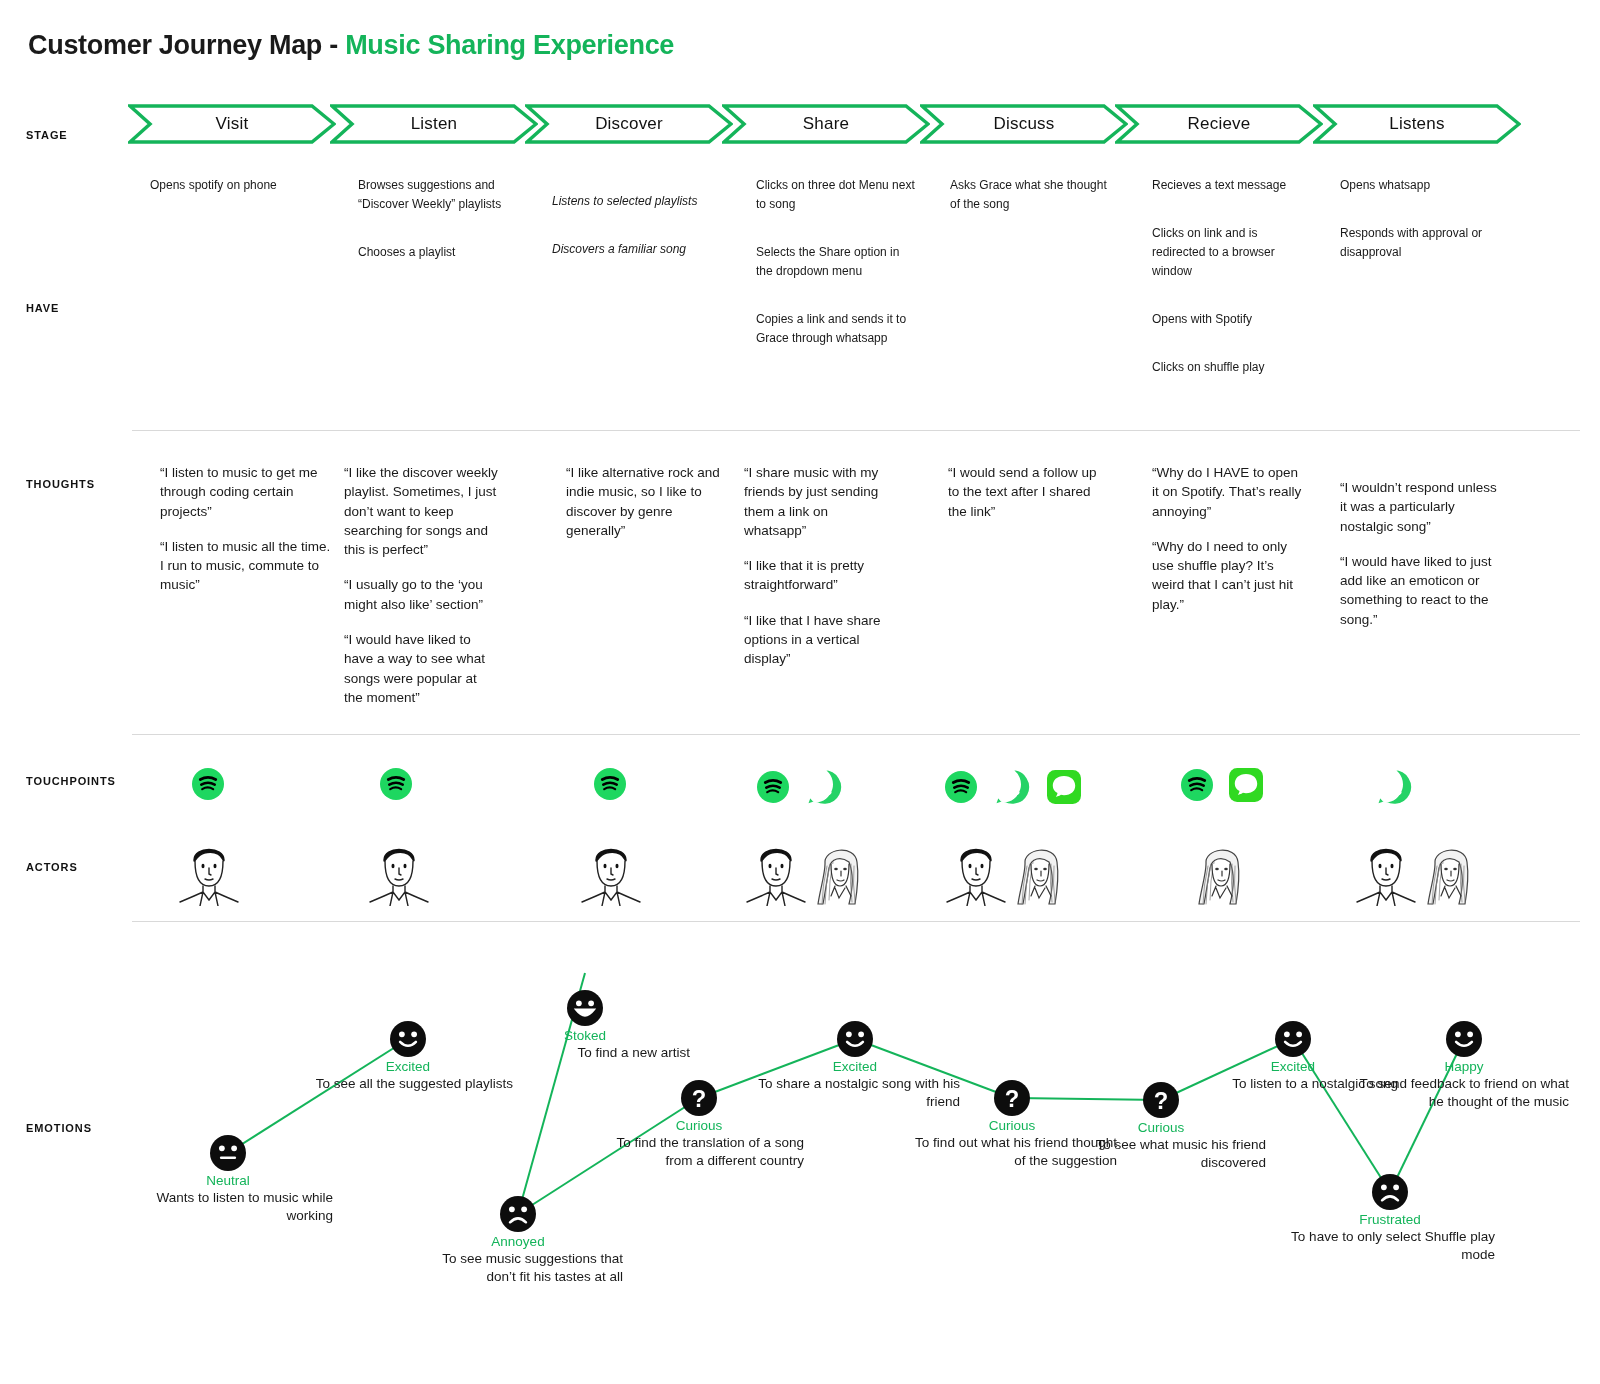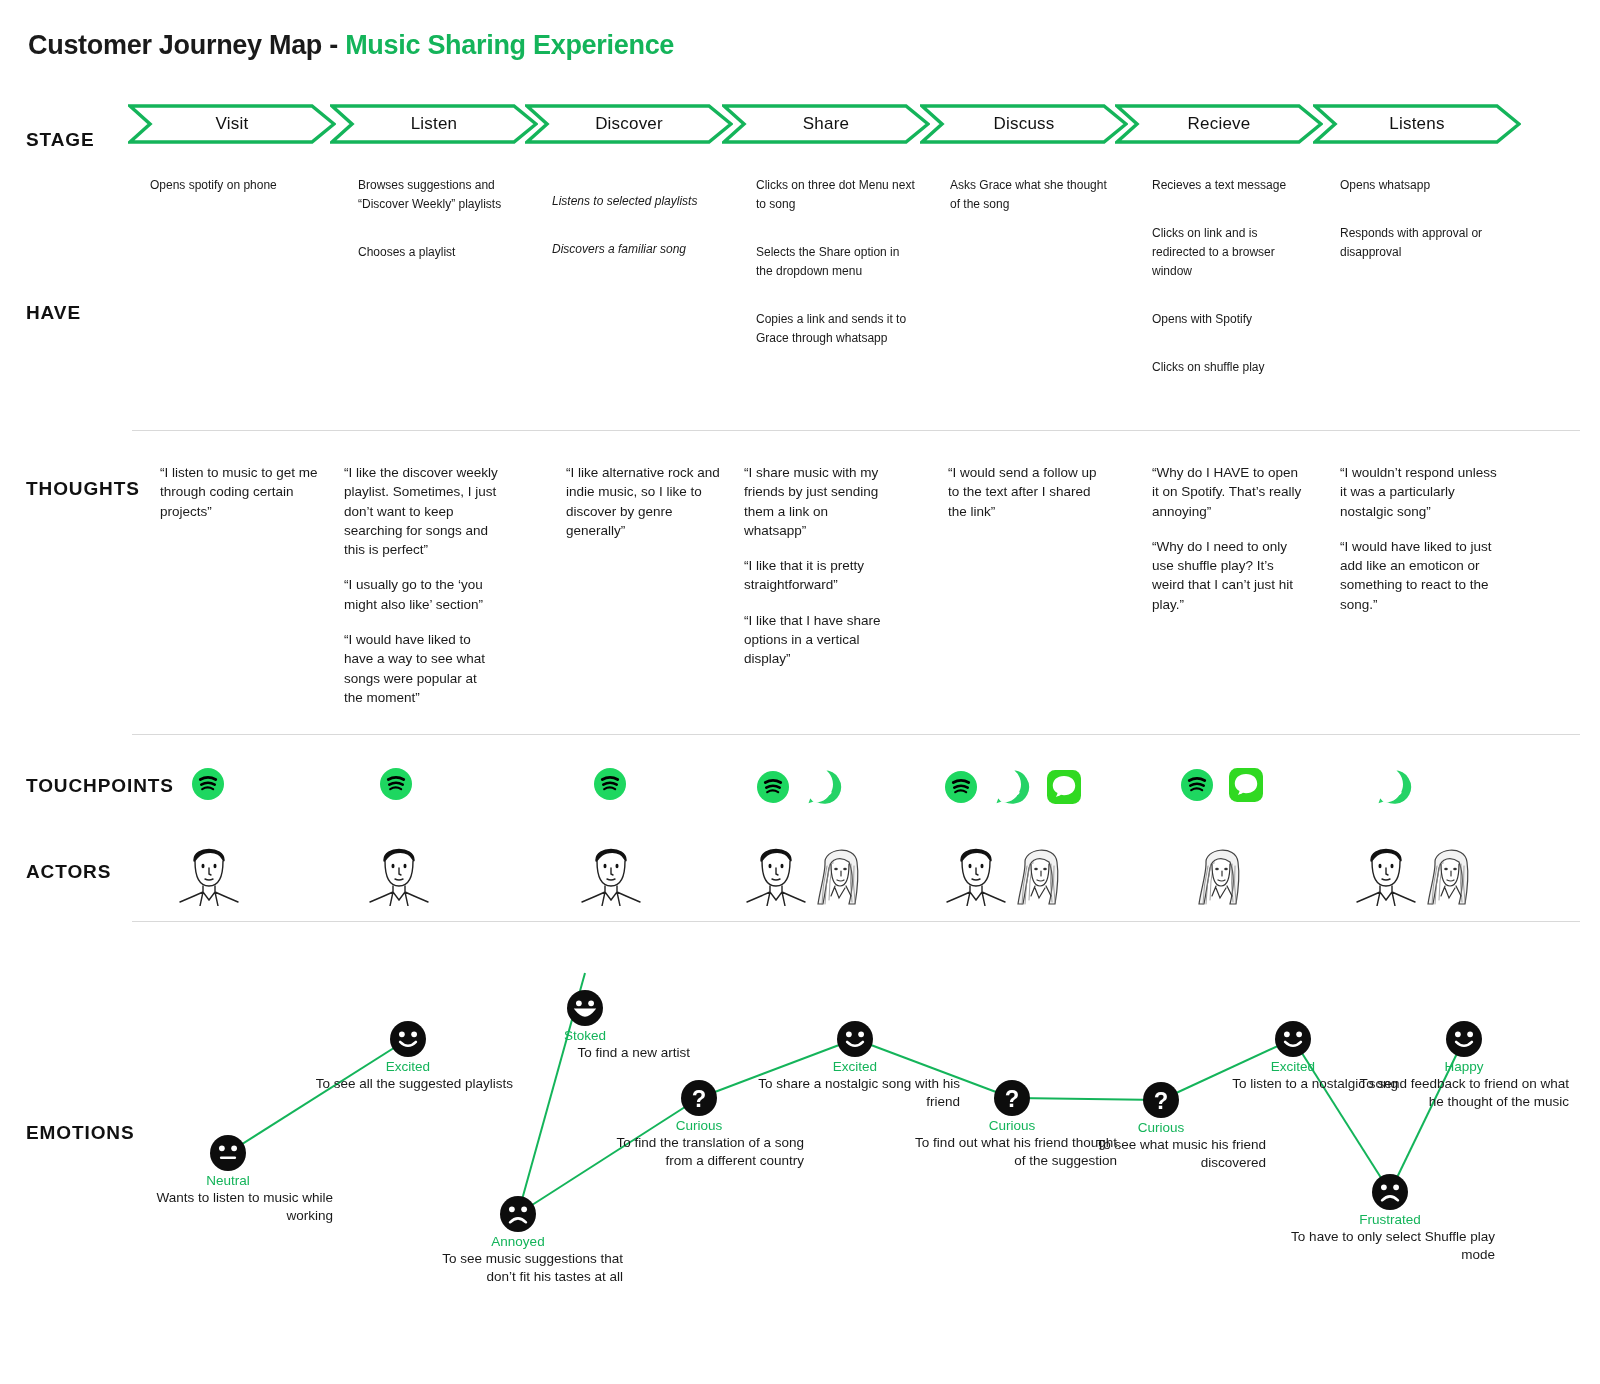--- a/index.html
+++ b/index.html
@@ -17,21 +17,21 @@
   .title {
     position: absolute; left: 28px; top: 30px;
     font-size: 27px; font-weight: bold; letter-spacing: -0.3px;
     white-space: nowrap;
   }
   .title .accent { color: #14b45a; }
 
   
   .row-label {
     position: absolute; left: 26px;
-    font-size: 19px; font-weight: bold; letter-spacing: 0.9px;
+    font-size: 11px; font-weight: bold; letter-spacing: 0.9px;
     color: #111;
   }
 
   
   .divider {
     position: absolute; left: 132px; width: 1448px; height: 1px;
     background: #d9d9d9;
   }
 
   
@@ -168,20 +168,21 @@
       </div>
       <div class="col" style="left: 1340px; top: 176px; width: 175px;">
         <div class="step-text step-block">Opens whatsapp</div>
         <div class="step-text step-block">Responds with approval or disapproval</div>
       </div>
     </div>
 
   <div id="thoughts-row">
       <div class="col" style="left: 160px; top: 463px; width: 172px;">
         <div class="thought-text thought-block">“I  listen to music to get me through coding certain projects”</div>
+        <div class="thought-text thought-block">“I  listen to music all the time. I run to music, commute to music”</div>
       </div>
       <div class="col" style="left: 344px; top: 463px; width: 155px;">
         <div class="thought-text thought-block">“I like the discover weekly playlist. Sometimes, I just don’t want to keep searching for songs and this is perfect”</div>
         <div class="thought-text thought-block">“I usually go to the ‘you might also like’ section”</div>
         <div class="thought-text thought-block">“I would have liked to have a way to see what songs were popular at the moment”</div>
       </div>
       <div class="col" style="left: 566px; top: 463px; width: 160px;">
         <div class="thought-text thought-block">“I like alternative rock and indie music, so I like to discover by genre generally”</div>
       </div>
       <div class="col" style="left: 744px; top: 463px; width: 150px;">
@@ -189,21 +190,21 @@
         <div class="thought-text thought-block">“I like that it is pretty straightforward”</div>
         <div class="thought-text thought-block">“I like that I have share options in a vertical display”</div>
       </div>
       <div class="col" style="left: 948px; top: 463px; width: 152px;">
         <div class="thought-text thought-block">“I would send a follow up to the text after I shared the link”</div>
       </div>
       <div class="col" style="left: 1152px; top: 463px; width: 155px;">
         <div class="thought-text thought-block">“Why do I HAVE to open it on Spotify. That’s really annoying”</div>
         <div class="thought-text thought-block">“Why do I need to only use shuffle play? It’s weird that I can’t just hit play.”</div>
       </div>
-      <div class="col" style="left: 1340px; top: 463px; width: 160px;">
+      <div class="col" style="left: 1340px; top: 478px; width: 160px;">
         <div class="thought-text thought-block">“I wouldn’t respond unless it was a particularly nostalgic song”</div>
         <div class="thought-text thought-block">“I would have liked to just add like an emoticon or something to react to the song.”</div>
       </div>
     </div>
 
   <div id="touchpoints-row">
       <div class="tp-group" style="left: 192px; top: 768px;">
         <svg width="32" height="32" viewBox="0 0 100 100" class="icon-spotify">
           <circle cx="50" cy="50" r="50" fill="#1ed760"></circle>
           <path d="M26,36 q24,-13.5 48,0" stroke="#000" stroke-width="9" fill="none" stroke-linecap="round"></path>

